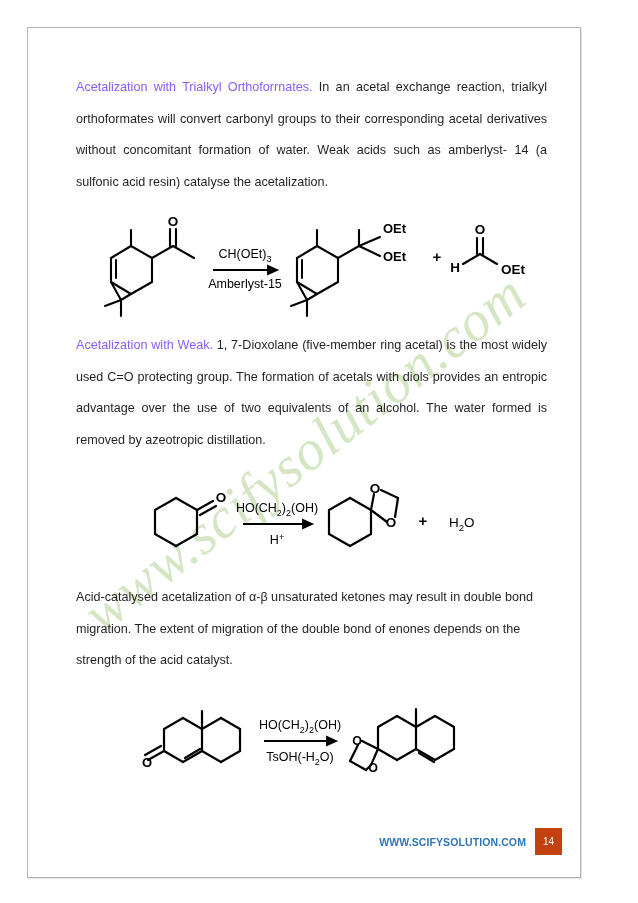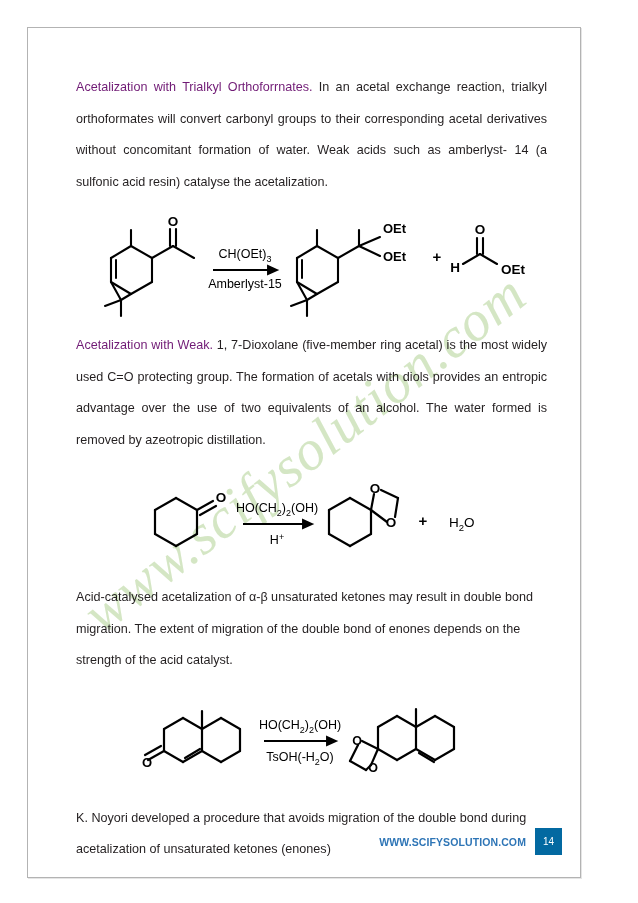--- a/index.html
+++ b/index.html
@@ -60,21 +60,21 @@
     margin: 0 0 0 0;
     font-size: 12.6px;
     line-height: 31.5px;
     color: #231f20;
     text-align: justify;
     text-justify: inter-word;
   }
   p.body.nojust { text-align: left; }
 
   .lead {
-    color: #701a75;
+    color: #8b5cf6;
   }
 
   .para-gap-sm { height: 14px; }
   .para-gap-md { height: 20px; }
 
   
   .scheme {
     position: relative;
     width: 100%;
     display: flex;
@@ -95,21 +95,21 @@
   .footer-url {
     font-size: 10.5px;
     font-weight: bold;
     color: #2e75b6;
     letter-spacing: 0.1px;
     align-self: center;
     padding-right: 9px;
     white-space: nowrap;
   }
   .footer-page {
-    background: #0369a1;
+    background: #c2410c;
     color: #ffffff;
     font-size: 10px;
     width: 27px;
     height: 27px;
     display: flex;
     align-items: center;
     justify-content: center;
   }
 </style>
 </head>
@@ -312,21 +312,20 @@
           <path d="M208,64 L224,73"></path>
           <path d="M224,73 L229,68"></path>
         </g>
         <text x="215" y="48" text-anchor="middle" font-family="'Liberation Sans',sans-serif" font-size="12.5" font-weight="bold" fill="#000">O</text>
         <text x="231" y="75" text-anchor="middle" font-family="'Liberation Sans',sans-serif" font-size="12.5" font-weight="bold" fill="#000">O</text>
       </svg>
     </div>
 
     <div class="para-gap-md"></div>
 
-    <p class="body nojust">K. Noyori developed a procedure that avoids migration of the double bond during acetalization of unsaturated ketones (enones)</p>
 
   </div>
 
   <div class="footer">
     <span class="footer-url">WWW.SCIFYSOLUTION.COM</span>
     <span class="footer-page">14</span>
   </div>
 
 </div>
 

